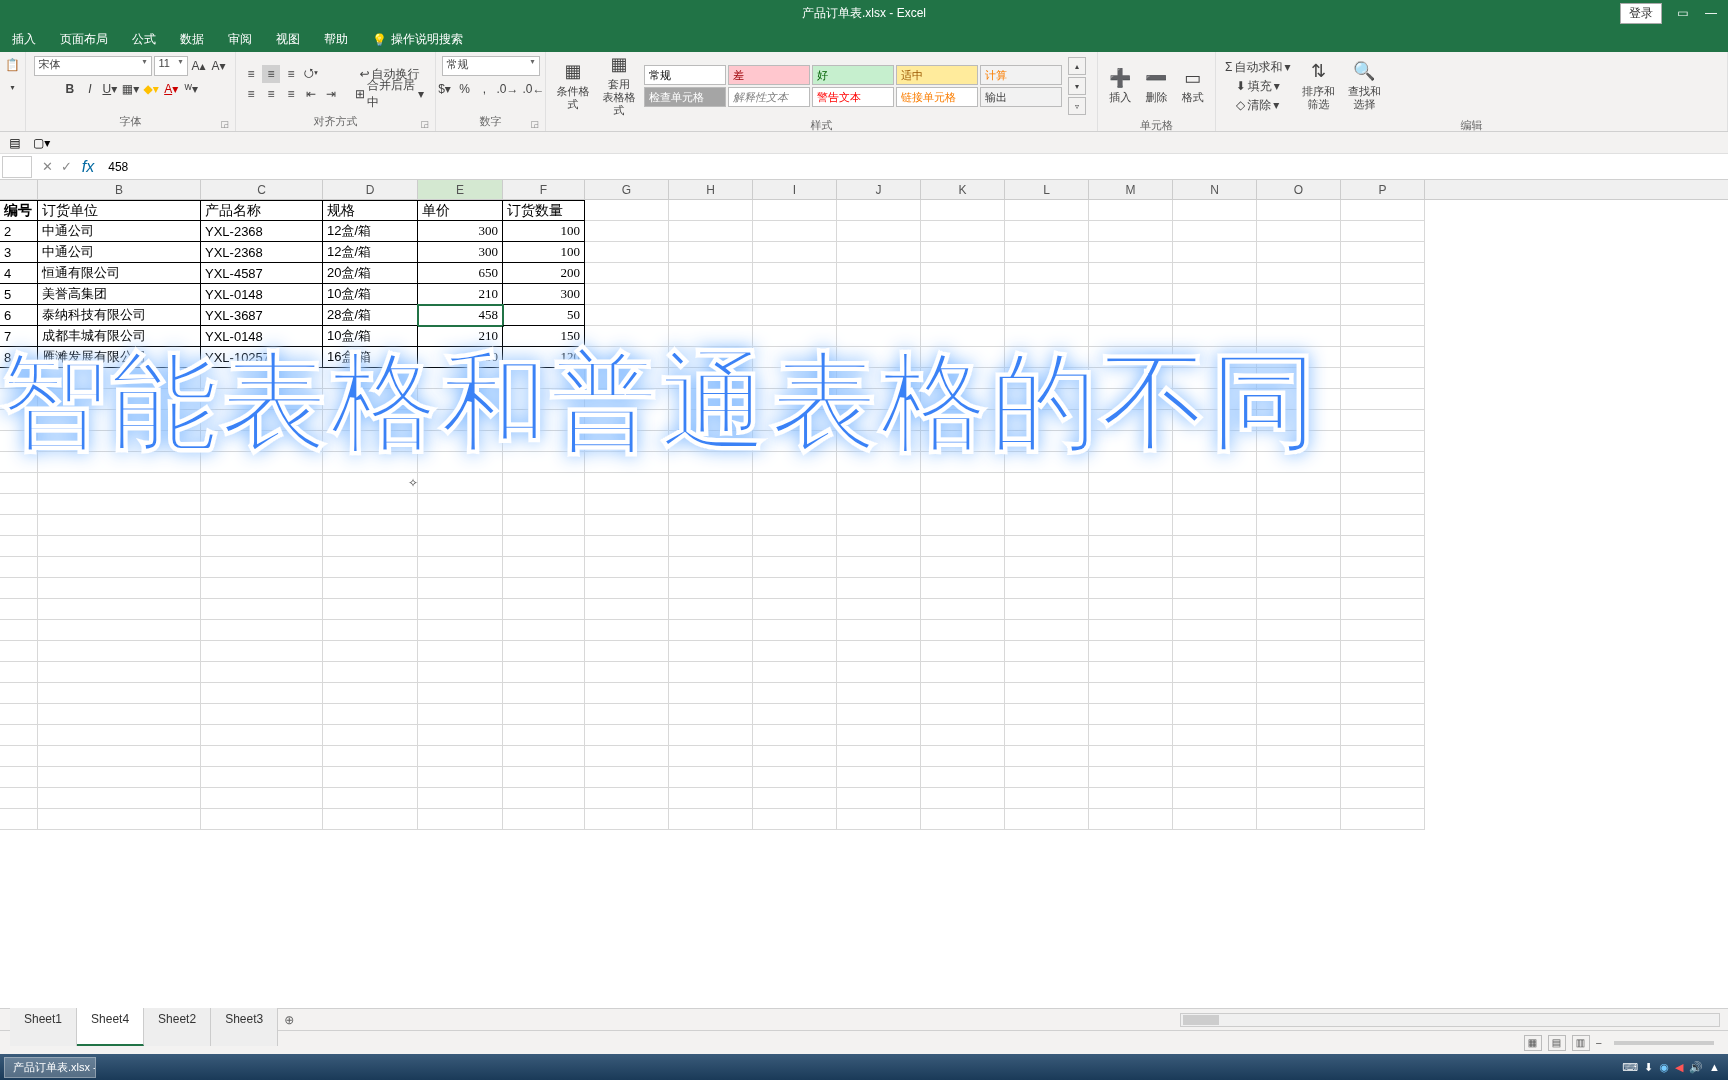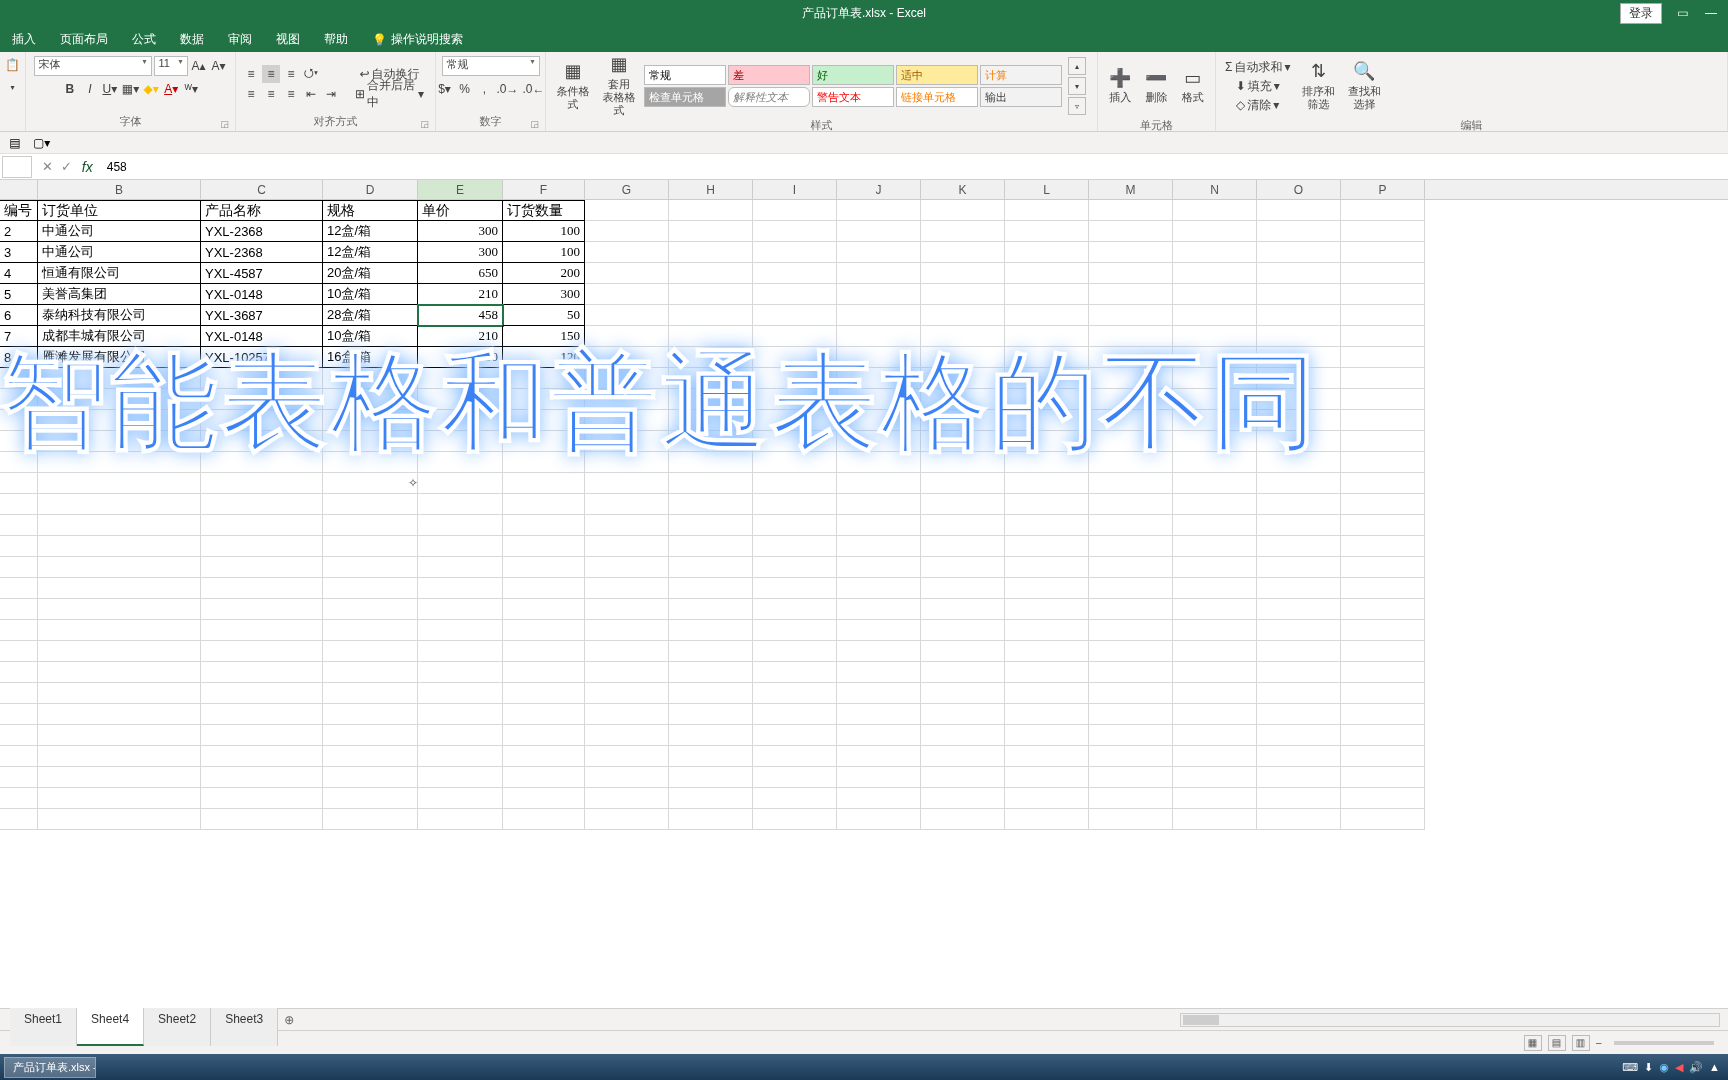--- a/index.html
+++ b/index.html
@@ -26,21 +26,21 @@
 .row{display:flex;gap:2px;align-items:center}
 .big-btn{display:flex;flex-direction:column;align-items:center;justify-content:center;width:42px;height:60px;font-size:11px;text-align:center;line-height:1.2;gap:2px}
 .big-btn .ico{font-size:18px}
 .style-cell{width:82px;height:20px;border:1px solid #bbb;padding:0 4px;display:flex;align-items:center;font-size:11px}
 
 .qat2{height:22px;background:#f3f2f1;border-bottom:1px solid #e0e0e0;display:flex;align-items:center;padding-left:6px;gap:8px}
 
 .fbar{height:26px;border-bottom:1px solid #d0d0d0;display:flex;align-items:center;background:#fff}
 .namebox{width:30px;height:22px;border:1px solid #ccc;margin-left:2px;display:flex;align-items:center;padding:0 4px;font-size:12px}
 .fx-btns{display:flex;gap:8px;padding:0 10px;color:#888;font-size:13px}
-.fx-lab{font-style:italic;font-size:14px;color:#14532d;padding-right:8px}
+.fx-lab{font-style:italic;font-size:16px;color:#0369a1;padding-right:8px}
 .finput{flex:1;font-size:12px;padding-left:6px}
 
 .grid-wrap{position:relative;height:calc(1080px - 26px - 26px - 80px - 22px - 26px - 22px - 24px - 26px);overflow:hidden;background:#fff}
 .colhdrs{display:flex;height:20px;background:#f0f0f0;border-bottom:1px solid #ccc}
 .ch{border-right:1px solid #ccc;text-align:center;font-size:12px;color:#555;display:flex;align-items:center;justify-content:center}
 .ch.sel{background:#d4e8d1}
 .rows{position:relative}
 .r{display:flex;height:21px}
 .c{border-right:1px solid #d8d8d8;border-bottom:1px solid #d8d8d8;font-size:13px;padding:0 4px;display:flex;align-items:center;overflow:hidden;white-space:nowrap}
 .c.num{justify-content:flex-end;font-family:"SimSun",serif}
@@ -188,21 +188,21 @@
       <div id="style-gallery" class="stack" style="gap:2px">
           <div class="row">
             <div class="style-cell" style="background: rgb(255, 255, 255); color: rgb(0, 0, 0);">常规</div>
             <div class="style-cell" style="background: rgb(255, 199, 206); color: rgb(156, 0, 6);">差</div>
             <div class="style-cell" style="background: rgb(198, 239, 206); color: rgb(0, 97, 0);">好</div>
             <div class="style-cell" style="background: rgb(255, 235, 156); color: rgb(156, 87, 0);">适中</div>
             <div class="style-cell" style="background: rgb(242, 242, 242); color: rgb(250, 125, 0);">计算</div>
           </div>
           <div class="row">
             <div class="style-cell" style="background: rgb(165, 165, 165); color: rgb(255, 255, 255);">检查单元格</div>
-            <div class="style-cell" style="background: rgb(255, 255, 255); color: rgb(127, 127, 127); font-style: italic; border-radius: 6px;">解释性文本</div>
+            <div class="style-cell" style="background: rgb(255, 255, 255); color: rgb(127, 127, 127); font-style: italic;">解释性文本</div>
             <div class="style-cell" style="background: rgb(255, 255, 255); color: rgb(255, 0, 0); font-style: normal;">警告文本</div>
             <div class="style-cell" style="background: rgb(255, 255, 255); color: rgb(250, 125, 0); font-style: normal;">链接单元格</div>
             <div class="style-cell" style="background: rgb(242, 242, 242); color: rgb(63, 63, 63);">输出</div>
           </div>
         </div>
       <div class="stack" style="gap:2px;margin-left:2px">
         <div class="icon-btn" style="border:1px solid #bbb;width:14px;font-size:8px">▴</div>
         <div class="icon-btn" style="border:1px solid #bbb;width:14px;font-size:8px">▾</div>
         <div class="icon-btn" style="border:1px solid #bbb;width:14px;font-size:8px">▿</div>
       </div>
@@ -277,21 +277,21 @@
       <div class="ch wS">J</div>
       <div class="ch wS">K</div>
       <div class="ch wS">L</div>
       <div class="ch wS">M</div>
       <div class="ch wS">N</div>
       <div class="ch wS">O</div>
       <div class="ch wS">P</div>
     </div>
   <div class="rows" id="rows">
       <div class="r data-area">
-        <div class="c wA hdr" style="border-top: 1px solid rgb(0, 0, 0);">编号</div>
+        <div class="c wA hdr" style="border-top: 1px solid rgb(0, 0, 0); font-weight: bold;">编号</div>
         <div class="c wB hdr" style="border-top: 1px solid rgb(0, 0, 0);">订货单位</div>
         <div class="c wC hdr" style="border-top: 1px solid rgb(0, 0, 0);">产品名称</div>
         <div class="c wD hdr" style="border-top: 1px solid rgb(0, 0, 0);">规格</div>
         <div class="c wE hdr" style="border-top: 1px solid rgb(0, 0, 0);">单价</div>
         <div class="c wF hdr" style="border-top: 1px solid rgb(0, 0, 0);">订货数量</div>
         <div class="c wS" style="border-right: 1px solid rgb(216, 216, 216); border-bottom: 1px solid rgb(216, 216, 216); border-top: none;"></div>
         <div class="c wS" style="border-right: 1px solid rgb(216, 216, 216); border-bottom: 1px solid rgb(216, 216, 216); border-top: none;"></div>
         <div class="c wS" style="border-right: 1px solid rgb(216, 216, 216); border-bottom: 1px solid rgb(216, 216, 216); border-top: none;"></div>
         <div class="c wS" style="border-right: 1px solid rgb(216, 216, 216); border-bottom: 1px solid rgb(216, 216, 216); border-top: none;"></div>
         <div class="c wS" style="border-right: 1px solid rgb(216, 216, 216); border-bottom: 1px solid rgb(216, 216, 216); border-top: none;"></div>

